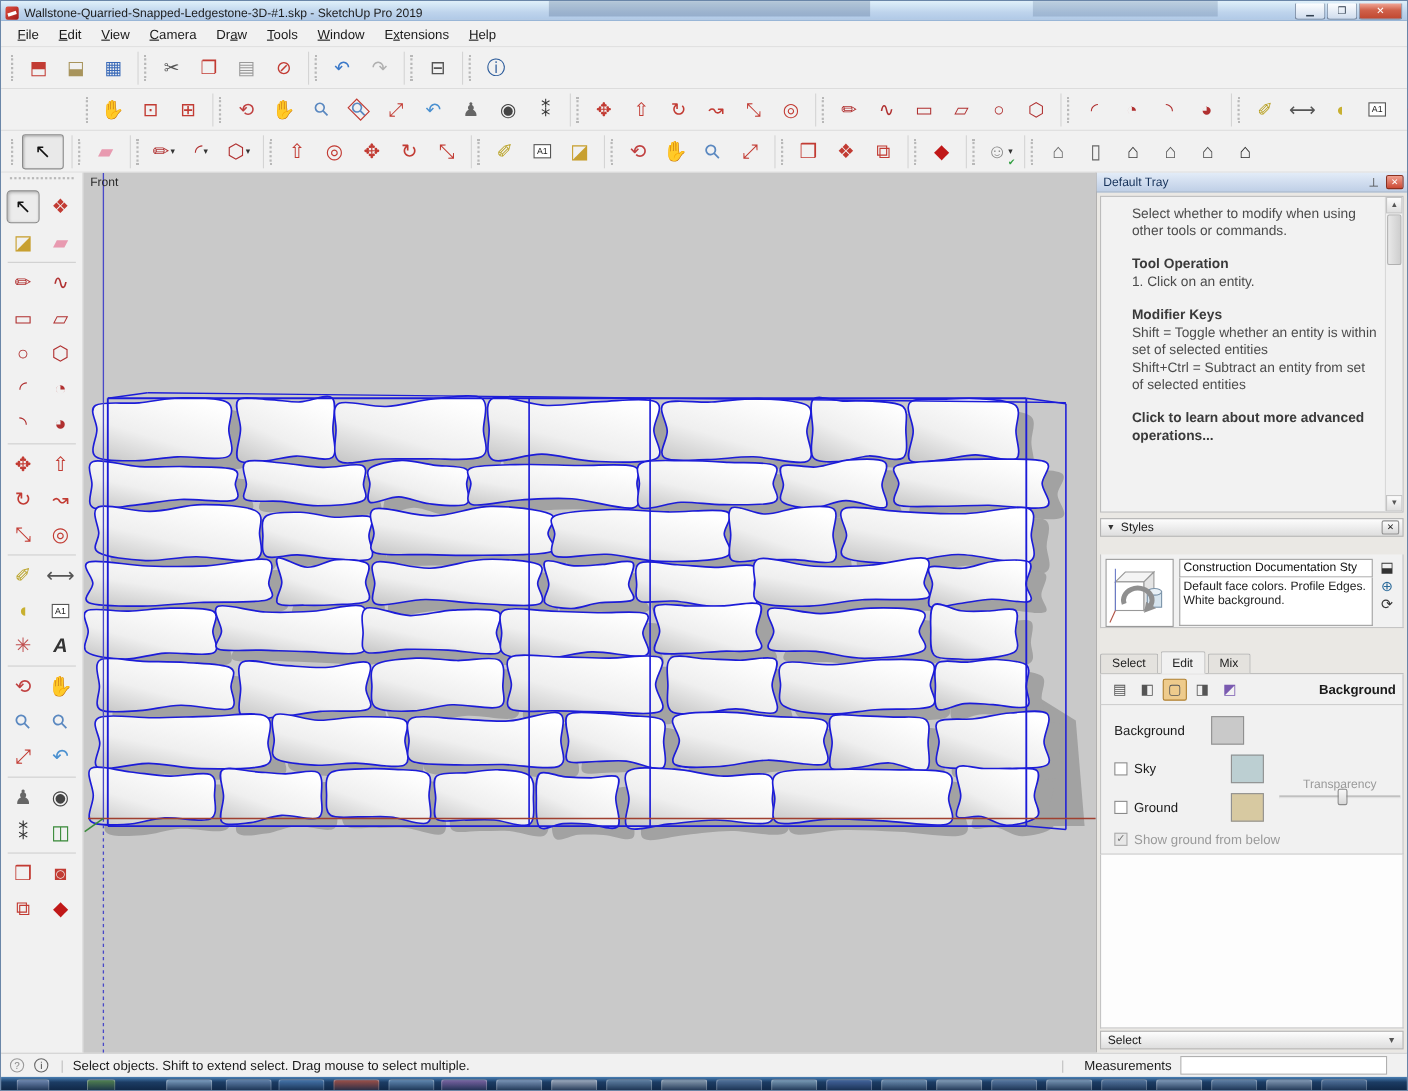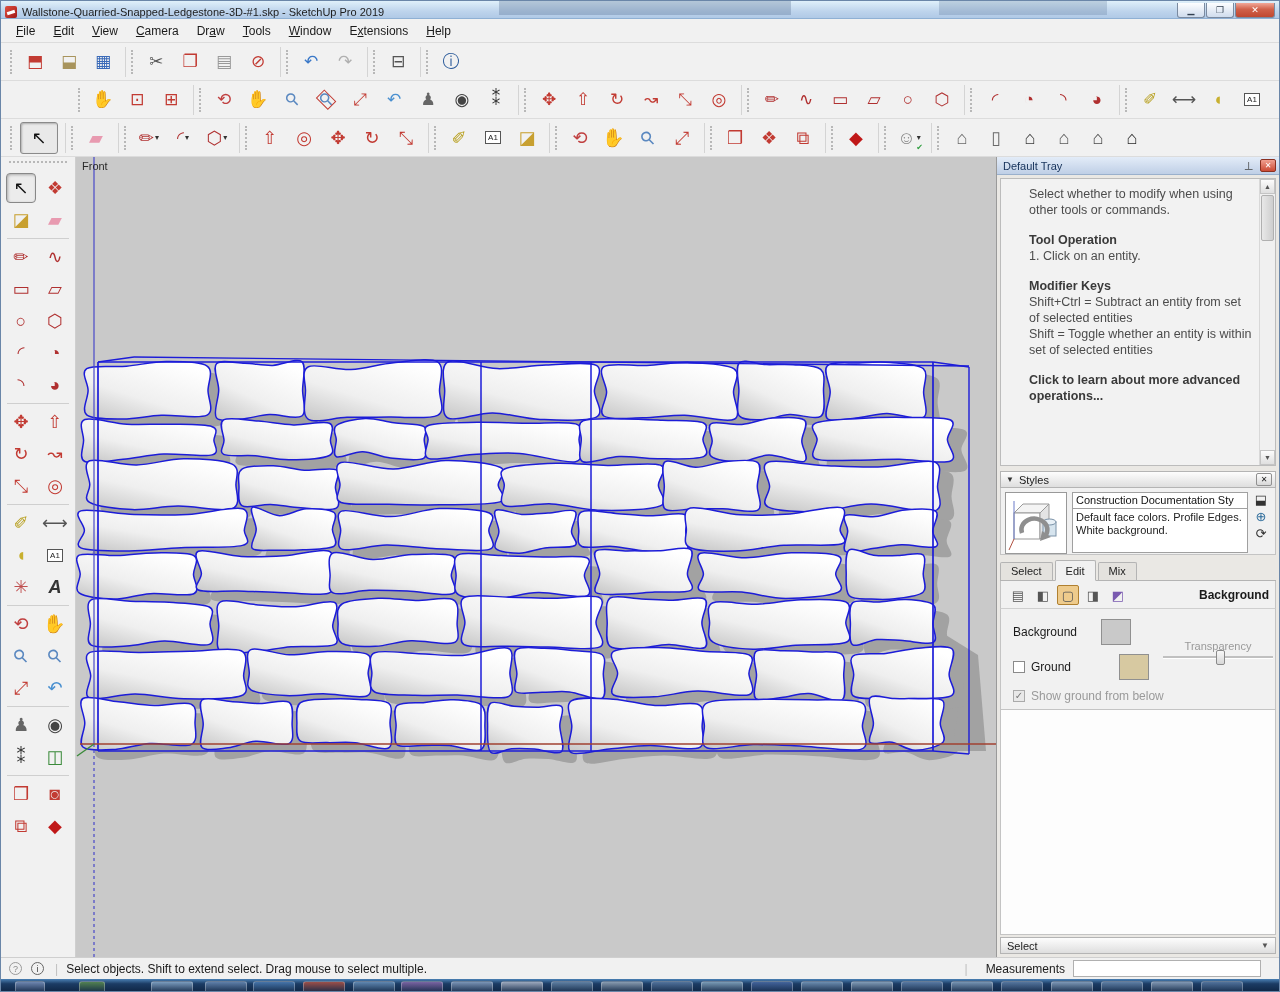--- a/index.html
+++ b/index.html
@@ -73,21 +73,21 @@
   .more-link { font-weight:bold; color:#3a3a3a; margin-top:14px; }
   .vscroll { position:absolute; right:0; top:0; bottom:0; width:16px; background:#f0f0f0; border-left:1px solid #d8d8d8; }
   .sarrow { height:15px; display:flex; align-items:center; justify-content:center; font-size:7px; color:#555; background:linear-gradient(#fcfcfc,#dfdfdf); border:1px solid #c4c4c4; }
   .sarrow.down { position:absolute; bottom:0; left:0; right:0; }
   .sthumb { position:absolute; top:16px; left:1px; width:13px; height:46px; background:linear-gradient(90deg,#e8e8e8,#cecece); border:1px solid #b0b0b0; border-radius:2px; }
 
   .panel-hd { height:17px; margin:2px 3px 0 3px; background:linear-gradient(#fdfdfd,#dedede); border:1px solid #b4b4b4; display:flex; align-items:center; padding:0 3px 0 5px; }
   .panel-hd .exp { font-size:8px; color:#333; margin-right:5px; }
   .panel-hd .t { font-size:11px; color:#1a1a1a; flex:1; }
 
-  .styles-body { margin:0 3px; background:#f1f1f1; border:1px solid #c4c4c4; border-top:none; padding:4px 4px 0 4px; display:flex; }
+  .styles-body { margin:16px 3px; background:#f1f1f1; border:1px solid #c4c4c4; border-top:none; padding:4px 4px 0 4px; display:flex; }
   .sthumbnail { width:62px; height:62px; background:#fff; border:1px solid #999; flex:none; }
   .sfields { flex:1; margin-left:5px; min-width:0; }
   .sname { height:17px; background:#fff; border:1px solid #a0a0a0; font-size:11px; padding:1px 3px; color:#111; white-space:nowrap; overflow:hidden; }
   .sdesc { height:44px; background:#fff; border:1px solid #a0a0a0; border-top:none; font-size:11px; padding:2px 3px; color:#222; line-height:13px; }
   .sicons { width:20px; flex:none; display:flex; flex-direction:column; align-items:center; gap:4px; padding-top:1px; margin-left:3px; }
   .sic { font-size:13px; line-height:1; color:#333; }
 
   .tabs { display:flex; margin:6px 3px 0 3px; border-bottom:1px solid #b4b4b4; height:20px; align-items:flex-end; }
   .tab { font-size:11px; color:#222; padding:2px 10px 3px 10px; border:1px solid #b4b4b4; border-bottom:none; background:#e4e2de; margin-right:2px; border-radius:2px 2px 0 0; }
   .tab.active { background:#f1f1f1; padding-top:4px; position:relative; top:1px; border-bottom:1px solid #f1f1f1; font-weight:normal; }
@@ -765,22 +765,22 @@
         <span class="pin-glyph">⊤</span>
         <span class="xbtn">✕</span>
       </div>
 
       <div class="instructor">
         <div class="instr-text">
           <div>Select whether to modify when using other tools or commands.</div>
           <div class="hd">Tool Operation</div>
           <div>1. Click on an entity.</div>
           <div class="hd">Modifier Keys</div>
+          <div>Shift = Toggle whether an entity is within set of selected entities</div>
           <div>Shift+Ctrl = Subtract an entity from set of selected entities</div>
-          <div>Shift = Toggle whether an entity is within set of selected entities</div>
           <div class="more-link">Click to learn about more advanced operations...</div>
         </div>
         <div class="vscroll">
           <div class="sarrow">▲</div>
           <div class="sthumb"></div>
           <div class="sarrow down">▼</div>
         </div>
       </div>
 
       <div class="panel-hd">
@@ -823,20 +823,25 @@
           <span class="esec active">▢</span>
           <span class="esec">◨</span>
           <span class="esec" style="color: rgb(122, 90, 176);">◩</span>
         <span class="seclabel">Background</span>
       </div>
 
       <div class="bgsec">
         <div class="bgrow">
           <span class="lab">Background</span>
           <span class="swatch" id="sw-bg" style="background: rgb(201, 201, 201);"></span>
+        </div>
+        <div class="bgrow">
+          <span class="cb"></span>
+          <span class="lab">Sky</span>
+          <span class="swatch" id="sw-sky" style="background: rgb(188, 207, 210);"></span>
         </div>
         <div class="bgrow">
           <span class="cb"></span>
           <span class="lab">Ground</span>
           <span class="swatch" id="sw-ground" style="background: rgb(215, 201, 161);"></span>
           <span class="transp">
             <span class="tlab" style="display:block">Transparency</span>
             <span class="strack" style="display:block">
               <span class="sthumb2"></span>
             </span>

